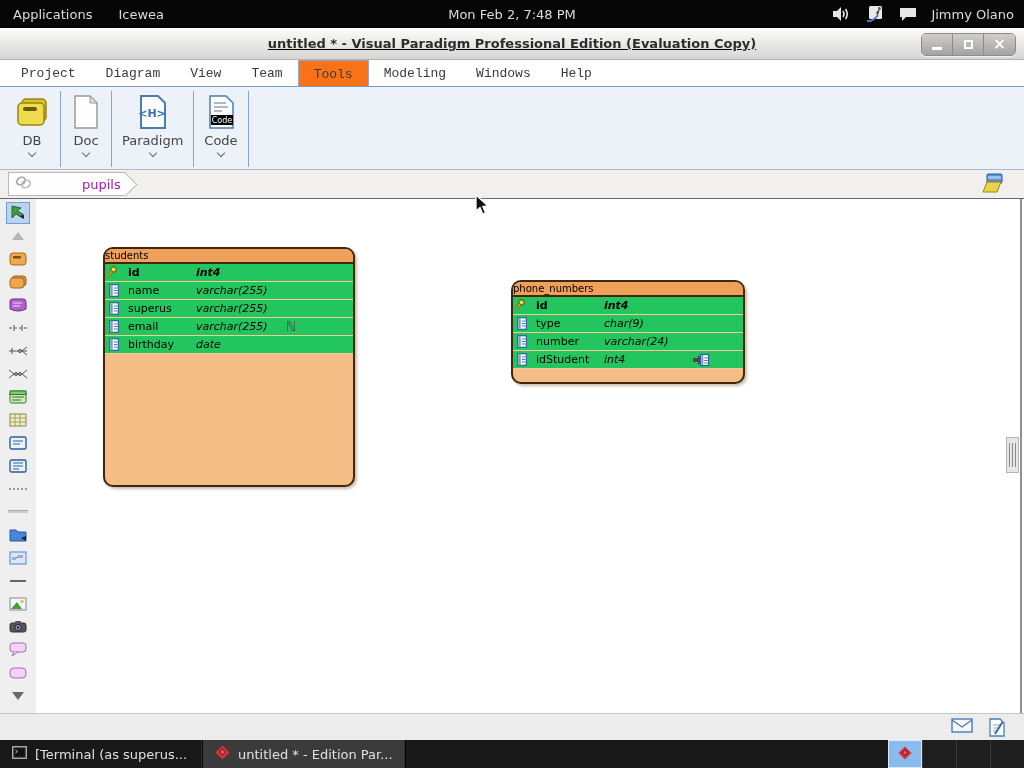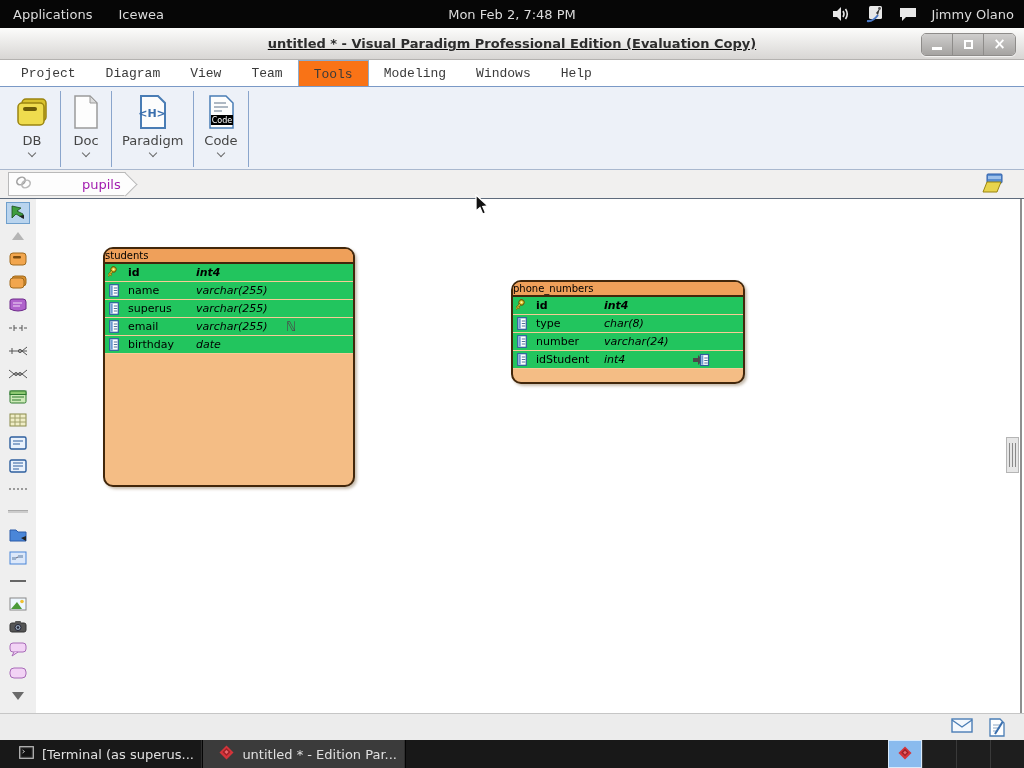--- a/index.html
+++ b/index.html
@@ -70,21 +70,21 @@
   .erow .ctype { width:84px;font-style:italic; }
   .nullable { font-size:13px; color:#4a4a4a; margin-left:6px; line-height:1; }
   .fk-marker { margin-left:4px; display:flex; align-items:center; }
 
   
   #statusbar { height:27px; background:#ececec; border-top:1px solid #c6c6c6; position:relative; }
   #statusbar .sb-icons { position:absolute; right:18px; top:4px; display:flex; gap:16px; }
 
   
   #taskbar { height:28px; background:#181818; display:flex; align-items:stretch; position:relative; color:#e0e0e0; font-size:13px; }
-  .task-btn { width:203px; display:flex; align-items:center; gap:8px; padding:0 8px 0 12px; border-right:1px solid #050505; box-shadow:inset -1px 0 0 #2e2e2e; white-space:nowrap; overflow:hidden;justify-content:flex-end; }
+  .task-btn { width:203px; display:flex; align-items:center; gap:8px; padding:0 8px 0 12px; border-right:1px solid #050505; box-shadow:inset -1px 0 0 #2e2e2e; white-space:nowrap; overflow:hidden; }
   .task-btn.active { background:#3b3b3b; }
   .task-label { overflow:hidden; text-overflow:ellipsis; }
   #ws-switcher { position:absolute; right:0; top:0; bottom:0; display:flex; }
   .ws-cell { width:34px; display:flex; align-items:center; justify-content:center; background:#1e1e1e; border-left:1px solid #3a3a3a; }
   .ws-cell.active { background:#8abbee; border:1px solid #d9eafb; }
 
   
   #mouse-cursor { position:absolute; left:474px; top:194px; z-index:99; pointer-events:none; }
 </style>
 </head>
@@ -457,21 +457,21 @@
         <span class="cicon">
             <svg width="10" height="13" viewBox="0 0 10 13">
               <rect x="0.7" y="0.7" width="8.6" height="11.6" fill="#fff" stroke="#2e5f9e" stroke-width="1.2"></rect>
               <rect x="1.5" y="1.5" width="2.2" height="10" fill="#6d9ad0"></rect>
               <line x1="4.8" y1="4" x2="8.3" y2="4" stroke="#52749e"></line>
               <line x1="4.8" y1="6.5" x2="8.3" y2="6.5" stroke="#52749e"></line>
               <line x1="4.8" y1="9" x2="8.3" y2="9" stroke="#52749e"></line>
             </svg>
           </span>
         <span class="cname">type</span>
-        <span class="ctype">char(8)</span>
+        <span class="ctype">char(9)</span>
       </div>
       <div class="erow">
         <span class="cicon">
             <svg width="10" height="13" viewBox="0 0 10 13">
               <rect x="0.7" y="0.7" width="8.6" height="11.6" fill="#fff" stroke="#2e5f9e" stroke-width="1.2"></rect>
               <rect x="1.5" y="1.5" width="2.2" height="10" fill="#6d9ad0"></rect>
               <line x1="4.8" y1="4" x2="8.3" y2="4" stroke="#52749e"></line>
               <line x1="4.8" y1="6.5" x2="8.3" y2="6.5" stroke="#52749e"></line>
               <line x1="4.8" y1="9" x2="8.3" y2="9" stroke="#52749e"></line>
             </svg>

